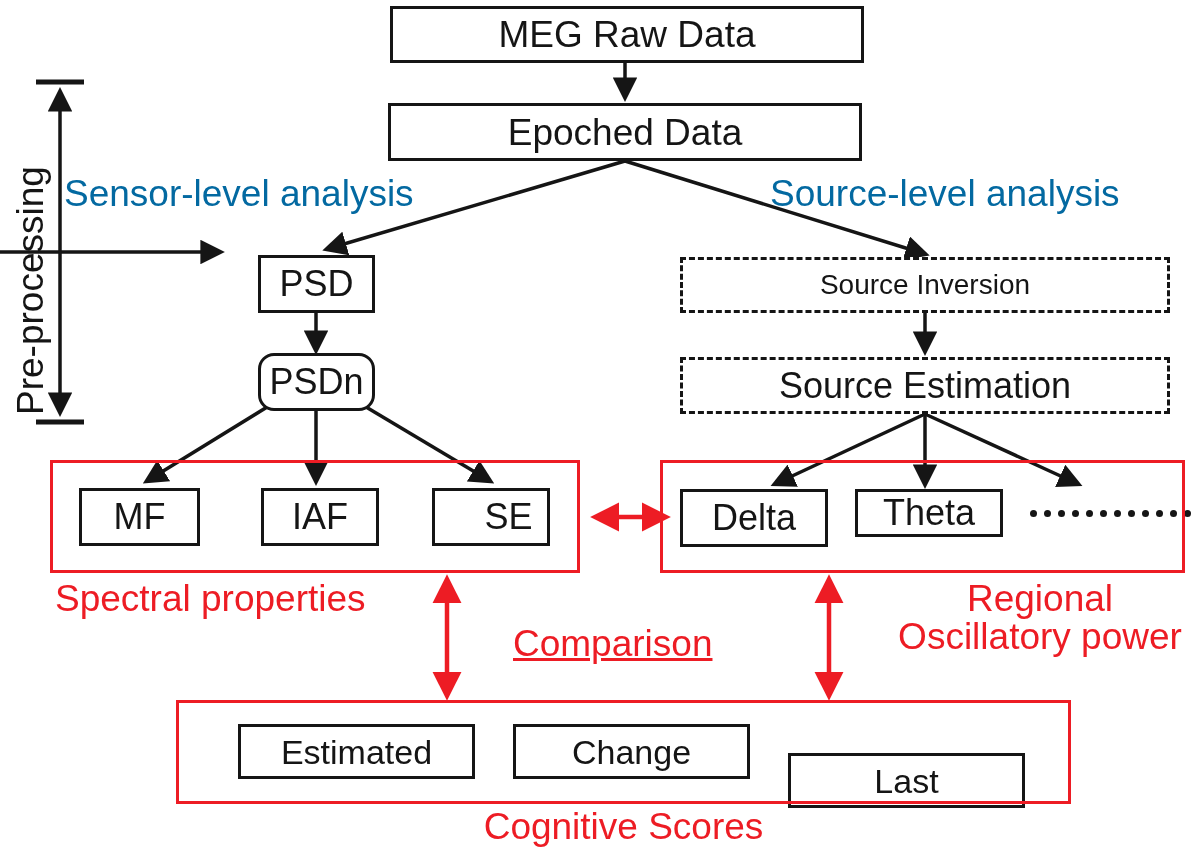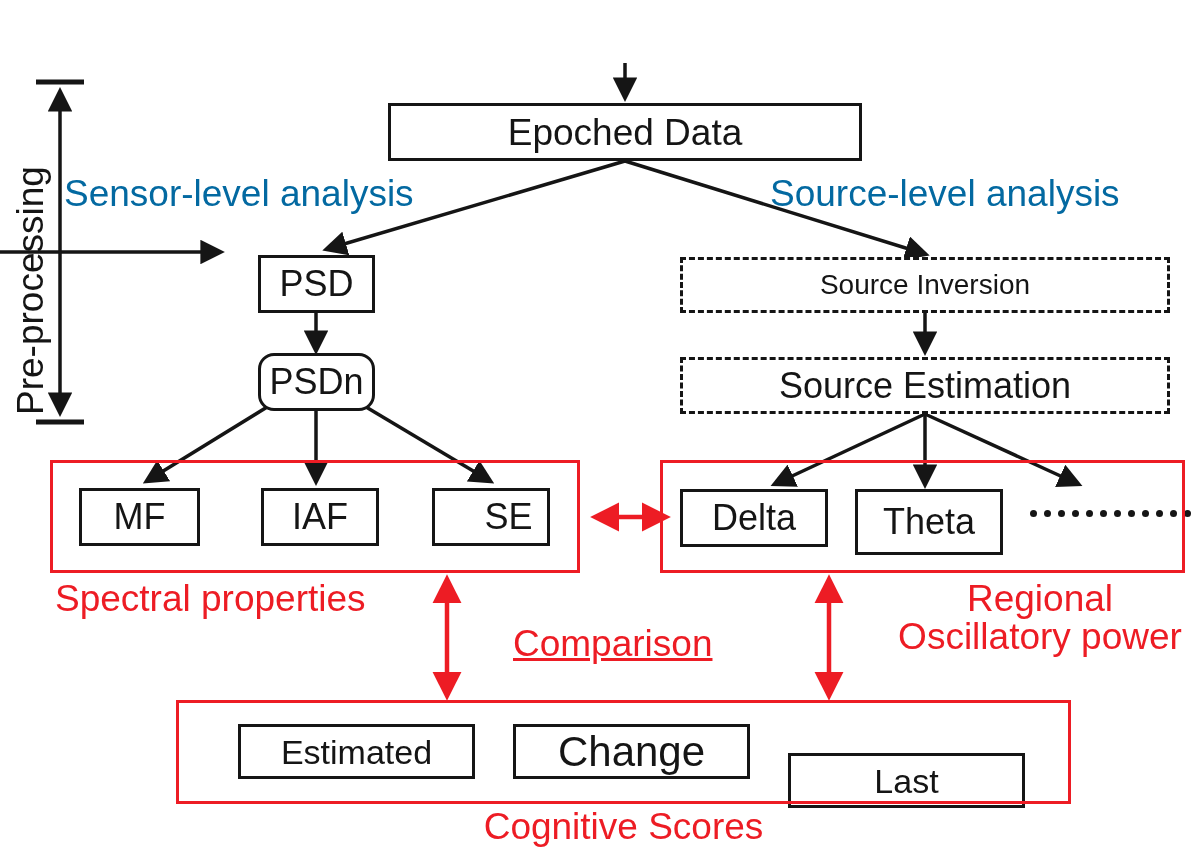--- a/index.html
+++ b/index.html
@@ -123,20 +123,23 @@
     <line x1="925" y1="414" x2="925" y2="484" stroke="#151515" stroke-width="3.5" marker-end="url(#ah)"></line>
     <line x1="925" y1="414" x2="1078" y2="484" stroke="#151515" stroke-width="3.5" marker-end="url(#ah)"></line>
 
     <line x1="596" y1="517" x2="665" y2="517" stroke="#ED1C24" stroke-width="4.5" marker-start="url(#ahr-start)" marker-end="url(#ahr)"></line>
 
     <line x1="447" y1="580" x2="447" y2="695" stroke="#ED1C24" stroke-width="4.5" marker-start="url(#ahr-start)" marker-end="url(#ahr)"></line>
 
     <line x1="829" y1="580" x2="829" y2="695" stroke="#ED1C24" stroke-width="4.5" marker-start="url(#ahr-start)" marker-end="url(#ahr)"></line>
   </svg>
 
+  <div class="node" style="left:390px; top:6px; width:474px; height:57px; font-size:37px;">
+    <span>MEG Raw Data</span>
+  </div>
 
   <div class="node" style="left:388px; top:103px; width:474px; height:58px; font-size:37px;">
     <span>Epoched Data</span>
   </div>
 
   <div class="node" style="left:258px; top:255px; width:117px; height:58px; font-size:36px;">
     <span>PSD</span>
   </div>
 
   <div class="node" style="left:258px; top:353px; width:117px; height:58px; font-size:36px;border-radius:16px;">
@@ -160,21 +163,21 @@
   </div>
 
   <div class="node" style="left:432px; top:488px; width:118px; height:58px; font-size:36px;padding-left:35px;">
     <span>SE</span>
   </div>
 
   <div class="node" style="left:680px; top:489px; width:148px; height:58px; font-size:36px;">
     <span>Delta</span>
   </div>
 
-  <div class="node" style="left:855px; top:489px; width:148px; height:66px; font-size:36px;">
+  <div class="node" style="left:855px; top:489px; width:148px; height:48px; font-size:36px;">
     <span>Theta</span>
   </div>
 
   <div class="dots-ellipsis" style="left:1030px; top:510px;">
       <i></i>
       <i></i>
       <i></i>
       <i></i>
       <i></i>
       <i></i>
@@ -183,21 +186,21 @@
       <i></i>
       <i></i>
       <i></i>
       <i></i>
     </div>
 
   <div class="node" style="left:238px; top:724px; width:237px; height:55px; font-size:34px;">
     <span>Estimated</span>
   </div>
 
-  <div class="node" style="left:513px; top:724px; width:237px; height:55px; font-size:42px;justify-content:center;">
+  <div class="node" style="left:513px; top:724px; width:237px; height:55px; font-size:34px;justify-content:center;">
     <span>Change</span>
   </div>
 
   <div class="node" style="left:788px; top:724px; width:237px; height:55px; font-size:34px;margin-top:29px;">
     <span>Last</span>
   </div>
 
   <div class="group-box" style="left:50px; top:460px; width:530px; height:113px;"></div>
 
   <div class="group-box" style="left:660px; top:460px; width:525px; height:113px;"></div>

